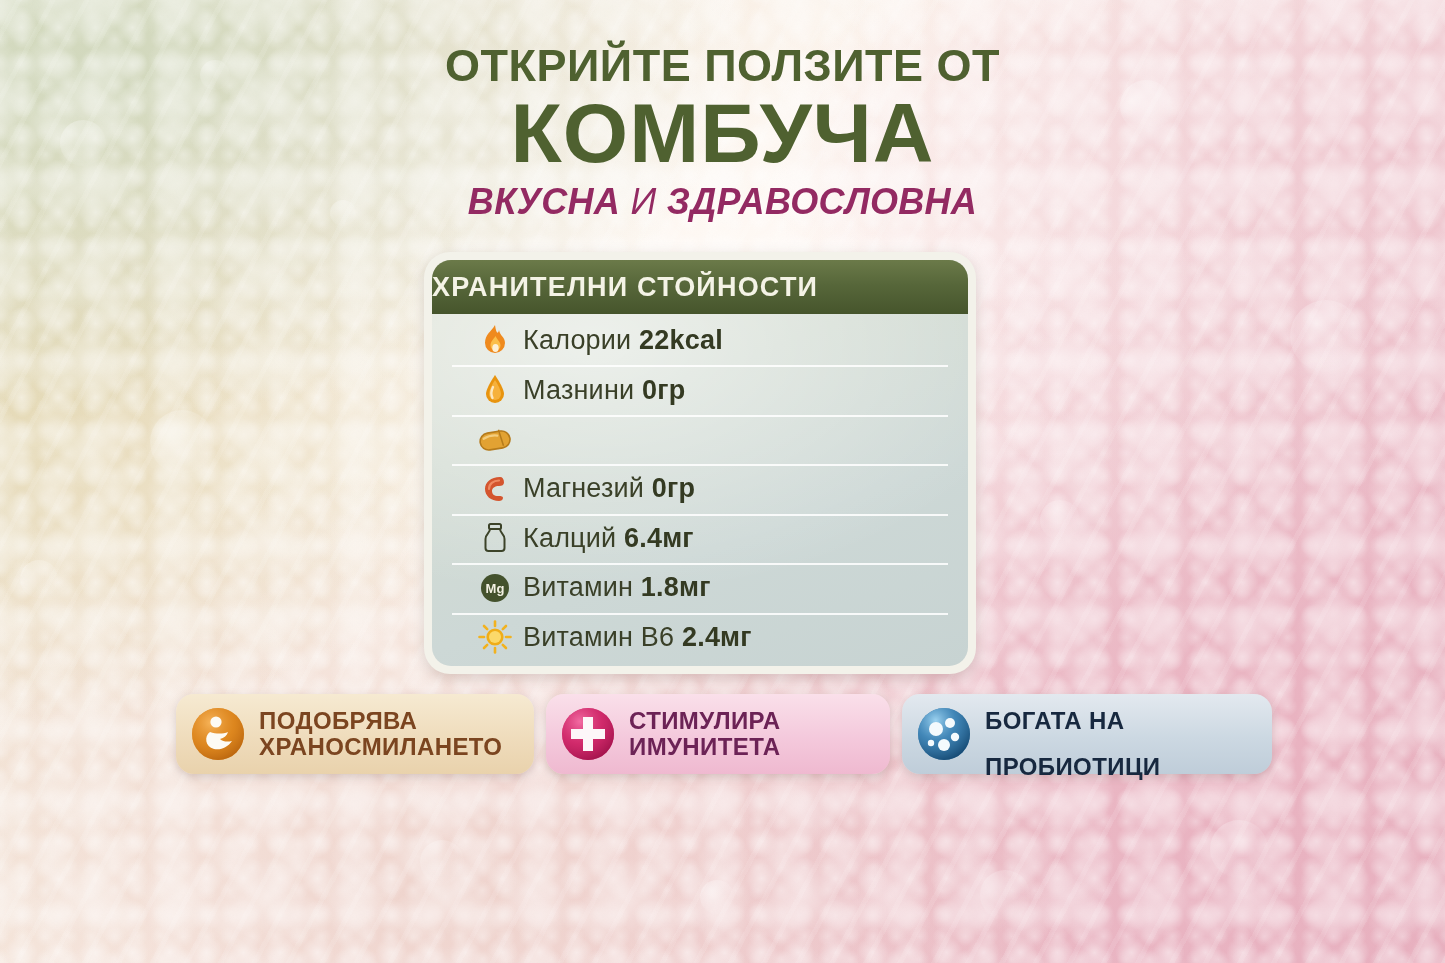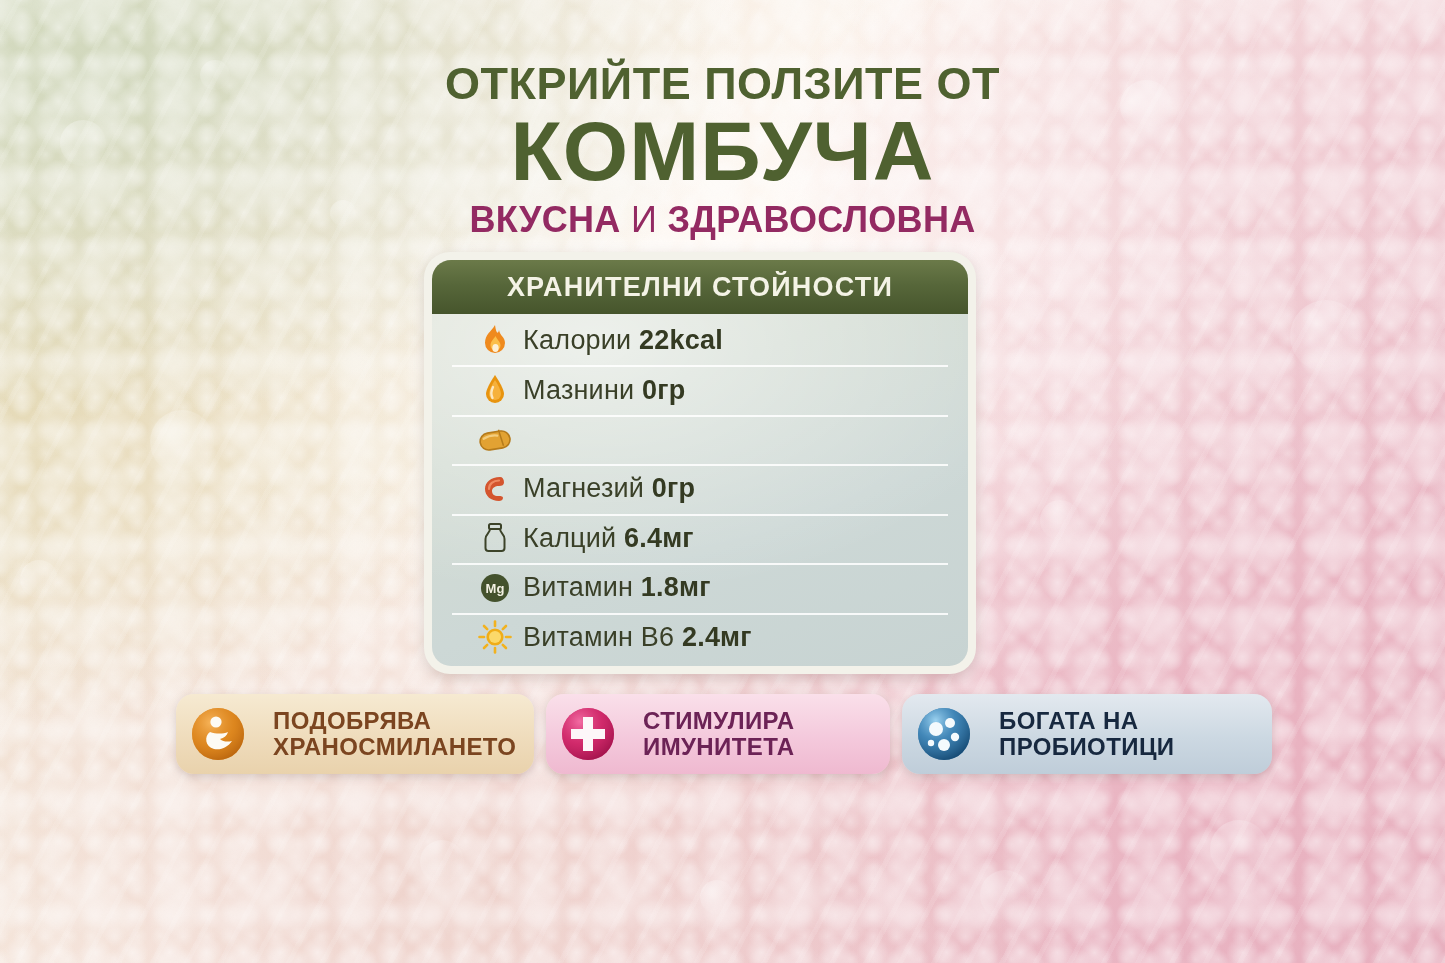--- a/index.html
+++ b/index.html
@@ -38,30 +38,30 @@
       radial-gradient(circle, rgba(255,255,255,.75) 0%, rgba(255,255,255,0) 62%),
       radial-gradient(circle, rgba(255,255,255,.60) 0%, rgba(255,255,255,0) 62%),
       radial-gradient(circle, rgba(255,255,255,.85) 0%, rgba(255,255,255,0) 62%);
     background-size:37px 37px, 61px 61px, 23px 23px, 89px 89px;
     background-position:3px 9px, 21px 33px, 11px 5px, 45px 51px;
     opacity:.55;
   }
   .bokeh { position:absolute; border-radius:50%; background:radial-gradient(circle at 36% 32%, rgba(255,255,255,.85), rgba(255,255,255,.12) 68%, rgba(255,255,255,0) 100%); }
 
   
-  .head-wrap { position:absolute; left:0; right:0; top:60px; text-align:center; z-index:3; }
+  .head-wrap { position:absolute; left:0; right:0; top:42px; text-align:center; z-index:3; }
   .h-line1 {
     font-size:45px; font-weight:bold; letter-spacing:.5px;
     color:#4f6130; line-height:1.05;
   }
   .h-line2 {
     font-size:84px; font-weight:bold; letter-spacing:1px;
     color:#4f6130; line-height:1.02; margin-top:2px;
   }
-  .h-line3 { margin-top:6px; font-size:36px; line-height:1.05; color:#932a62; letter-spacing:.3px; }
+  .h-line3 { margin-top:6px; font-size:36px; line-height:1.05; color:#932a62; letter-spacing:.3px;font-style:italic; }
   .h-line3 .w1 { font-weight:bold; }
   .h-line3 .w2 { font-weight:normal; }
   .h-line3 .w3 { font-weight:bold; }
 
   
   .card {
     position:absolute; left:424px; top:252px; width:552px; height:422px;
     border-radius:26px; z-index:3;
     background:#f3f2ea;
     padding:8px;
@@ -70,21 +70,21 @@
   .card-inner {
     width:100%; height:100%; border-radius:19px; overflow:hidden;
     background:
       radial-gradient(ellipse 120% 90% at 30% 20%, rgba(255,255,255,.55), rgba(255,255,255,0) 70%),
       linear-gradient(160deg,#dfe3d6 0%,#d3dcd3 35%,#cdd8d6 65%,#c7d3d2 100%);
     display:flex; flex-direction:column;
   }
   .card-header {
     height:54px; flex:0 0 54px;
     background:linear-gradient(180deg,#6b7a49 0%,#57673a 45%,#46552c 100%);
-    display:flex; align-items:center; justify-content:center;
+    display:flex; align-items:center; 
   }
   .card-header span {
     color:#f4f3e6; font-size:27px; font-weight:bold; letter-spacing:1.2px;
   }
   .rows { flex:1; display:flex; flex-direction:column; padding:2px 0 4px 0; }
   .nrow {
     flex:1; display:flex; align-items:center; gap:11px; padding-left:46px;
     position:relative;
     text-align:center;
   }
@@ -93,21 +93,21 @@
     background:rgba(255,255,255,.85);
   }
   .nrow .ico { width:34px; height:36px; flex:0 0 34px; display:flex; align-items:center; justify-content:center; }
   .nrow .txt { font-size:27px; color:#3a4028; letter-spacing:.2px; white-space:nowrap; }
   .nrow .txt b { font-weight:bold; color:#343a22; }
 
   
   .badges { position:absolute; left:0; right:0; top:694px; height:86px; z-index:3; }
   .badge {
     position:absolute; height:80px; border-radius:18px;
-    display:flex; align-items:center; gap:27px; padding:0 18px 0 14px;
+    display:flex; align-items:center; gap:13px; padding:0 18px 0 14px;
     box-shadow:0 3px 9px rgba(120,95,90,.25);
   }
   .badge .bicon { width:56px; height:56px; flex:0 0 56px; }
   .badge .btxt { display:flex; flex-direction:column; line-height:1.08; }
   .badge .btxt .l1 { font-size:24px; font-weight:bold; letter-spacing:.4px; }
   .badge .btxt .l2 { font-size:24px; font-weight:bold; letter-spacing:.4px; }
 
   #badge-digestion {
     left:176px; width:358px;
     background:linear-gradient(180deg,#f6ead2 0%,#efdcbc 55%,#e9d2ac 100%);
@@ -117,21 +117,21 @@
   #badge-immunity {
     left:546px; width:344px;
     background:linear-gradient(180deg,#fae0ea 0%,#f4c9dc 55%,#efb9d0 100%);
   }
   #badge-immunity .l1, #badge-immunity .l2 { color:#6c2356; }
 
   #badge-probiotics {
     left:902px; width:370px;
     background:linear-gradient(180deg,#e3e9ef 0%,#ccd8e2 55%,#bfcdd9 100%);
   }
-  #badge-probiotics .l1, #badge-probiotics .l2 { color:#17283f; }
+  #badge-probiotics .l1, #badge-probiotics .l2 { color:#17283f;margin-top:20px; }
 </style>
 </head>
 <body>
 
 <div id="bg">
   <div class="bg-base"></div>
   <div class="bg-rays"></div>
   <div class="bg-sparkle"></div>
   <div class="bokeh" style="left:60px;  top:120px; width:46px;  height:46px;  opacity:.55"></div>
   <div class="bokeh" style="left:200px; top:60px;  width:30px;  height:30px;  opacity:.5"></div>

